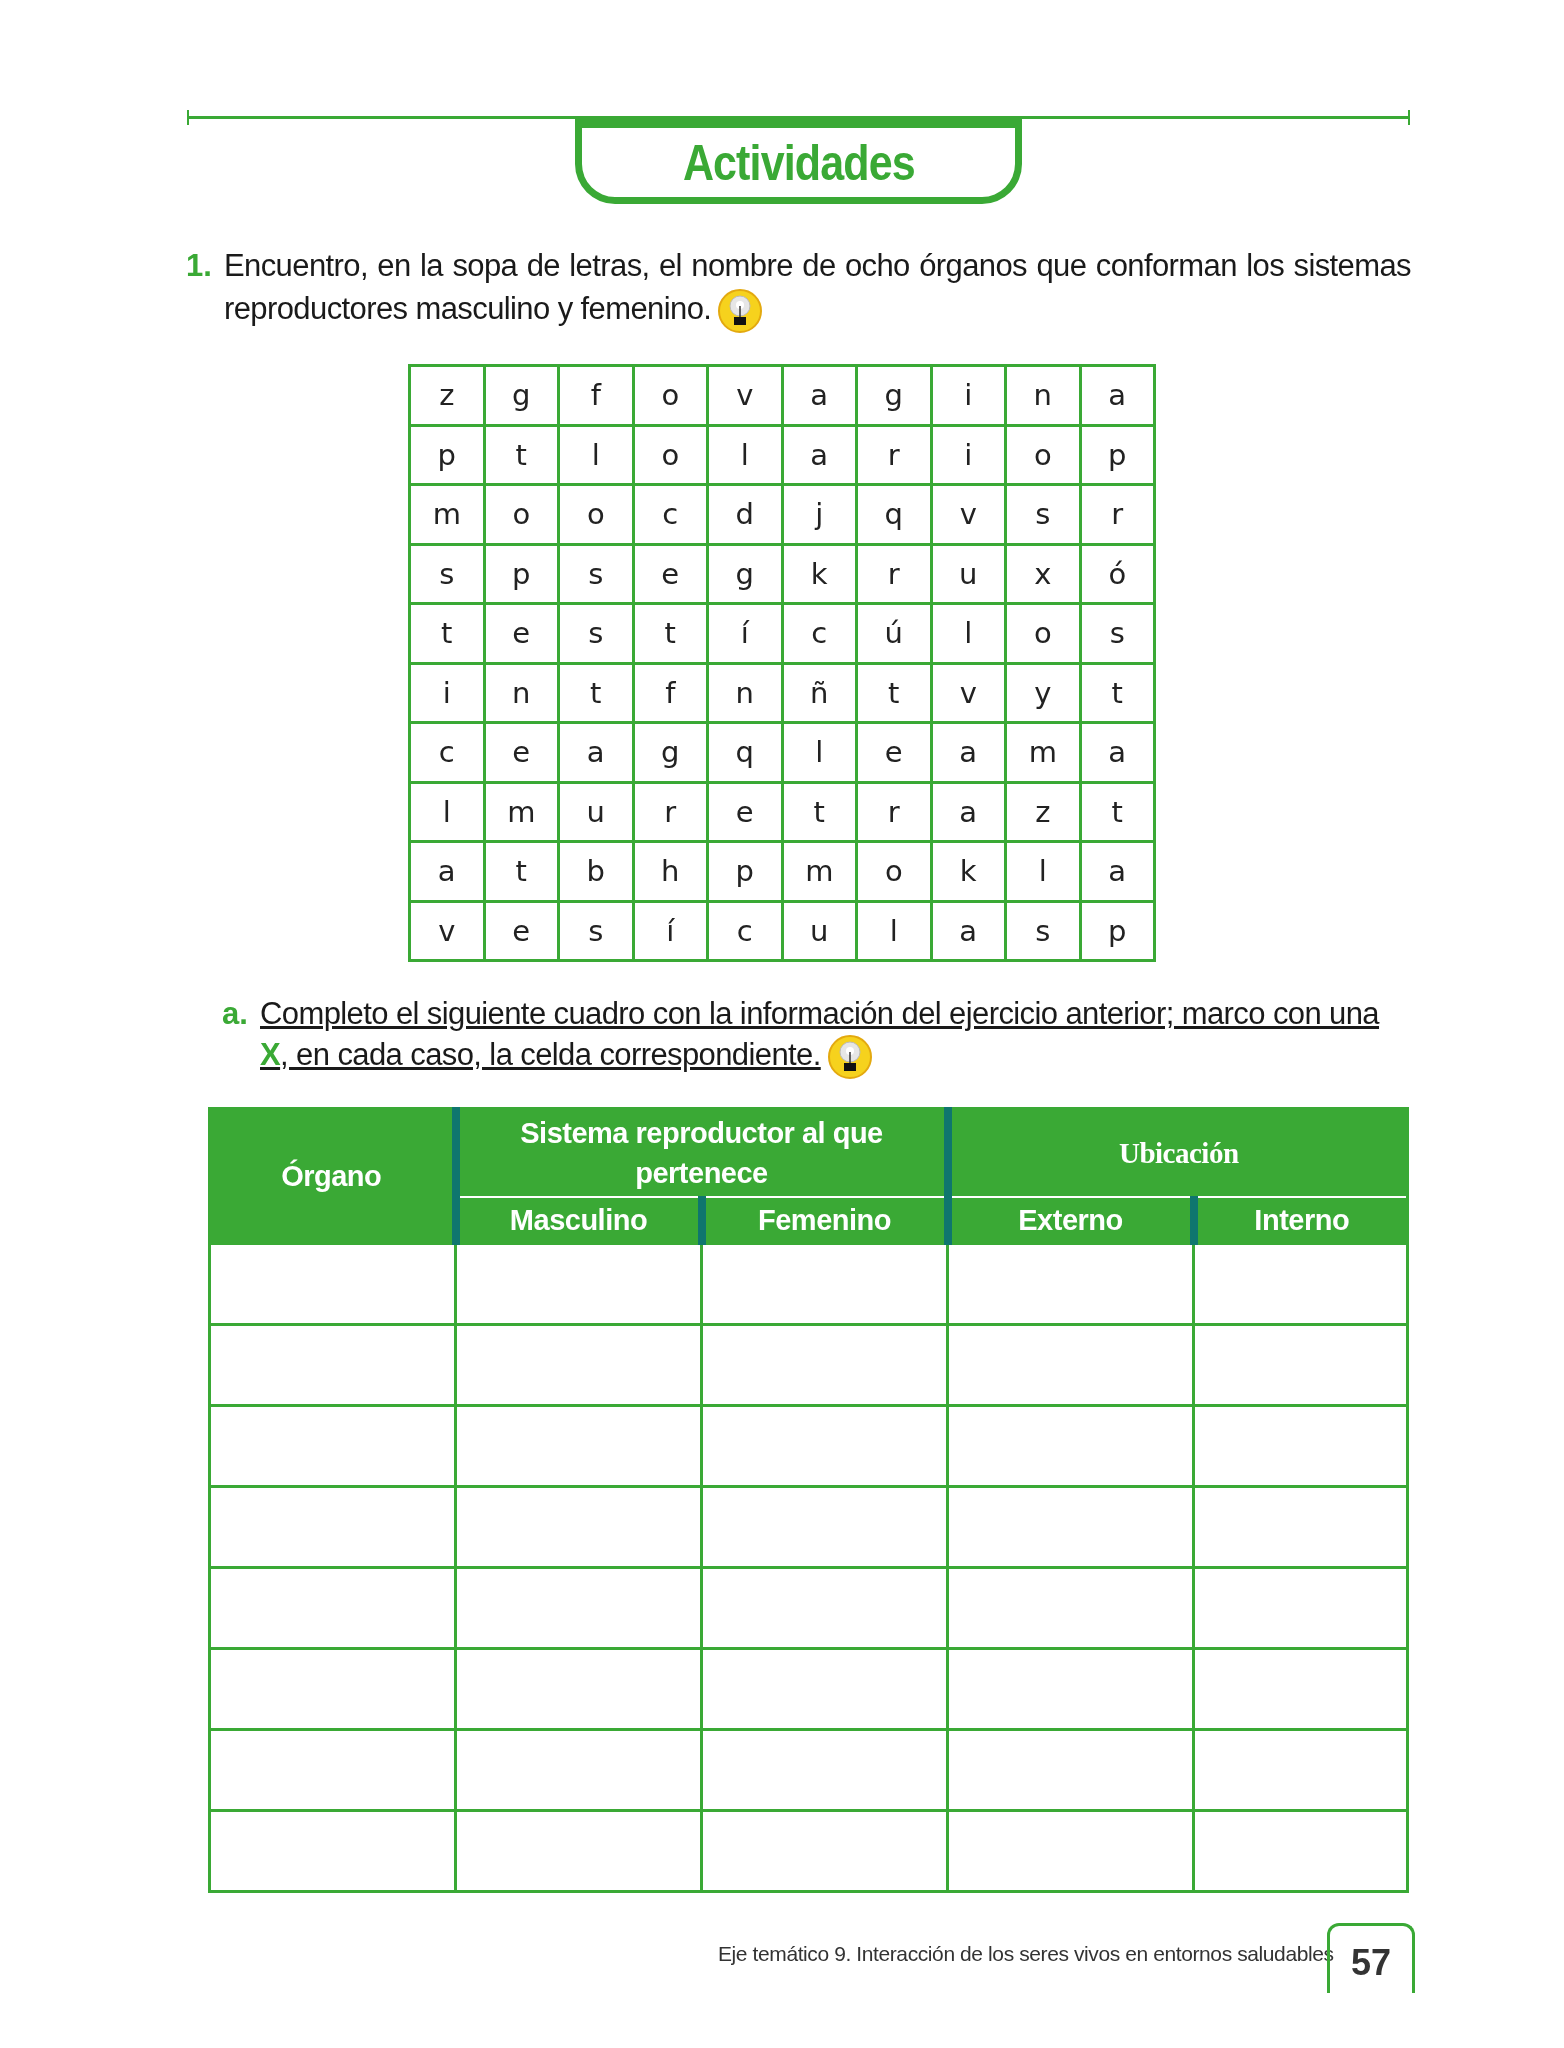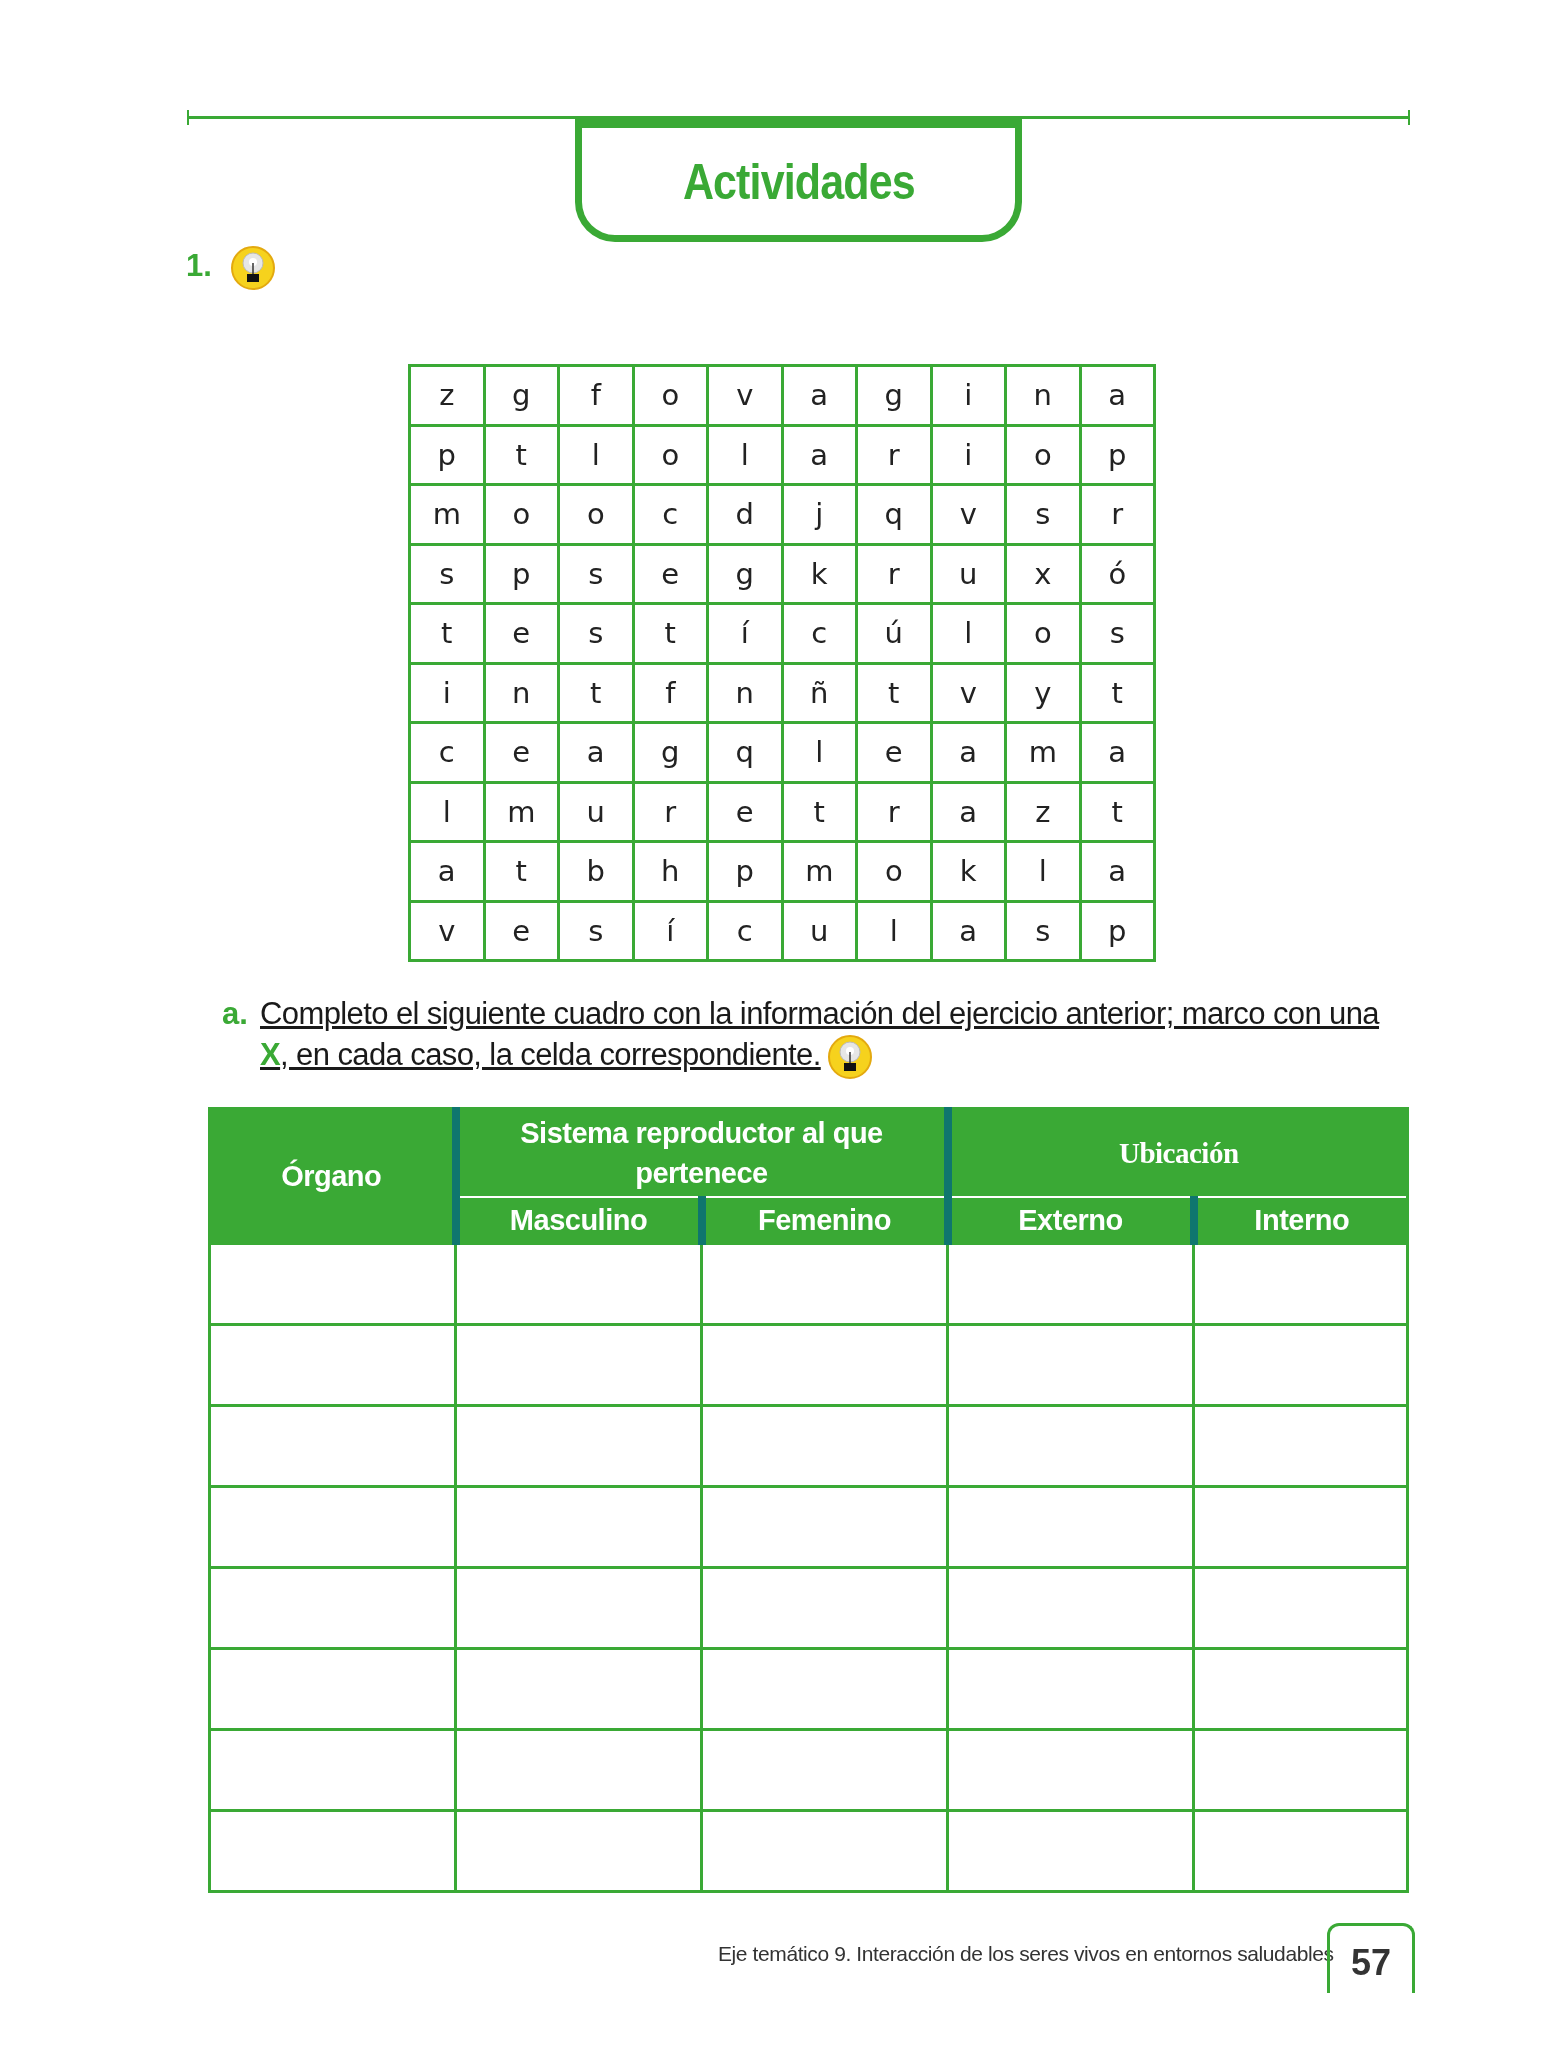--- a/index.html
+++ b/index.html
@@ -5,21 +5,21 @@
   * { box-sizing: border-box; margin: 0; padding: 0; }
   html, body { width: 1564px; height: 2048px; background: #ffffff; overflow: hidden; }
   body { position: relative; font-family: "Liberation Sans", "DejaVu Sans", sans-serif; color: #1a1a1a; }
 
   .top-rule { position: absolute; left: 187px; top: 116px; width: 1223px; height: 3px; background: #3aa935; }
   .top-rule::before, .top-rule::after { content: ""; position: absolute; top: -6px; width: 2px; height: 15px; background: #3aa935; }
   .top-rule::before { left: 0; }
   .top-rule::after { right: 0; }
 
   .title-tab {
-    position: absolute; left: 575px; top: 116px; width: 447px; height: 126px;
+    position: absolute; left: 575px; top: 116px; width: 447px; height: 88px;
     border: 7px solid #3aa935; border-top-width: 12px; border-radius: 0 0 40px 40px;
     background: #fff; display: flex; align-items: center; justify-content: center;
   }
   .title-tab span { font-size: 50px; font-weight: bold; color: #3aa935; letter-spacing: -1px; transform: scaleX(0.86); display: inline-block; }
 
   .q1 { position: absolute; left: 186px; top: 244px; width: 1225px; font-size: 31px; line-height: 43px; text-align: justify; }
   .q1 .num { position: absolute; left: 0; top: 0; color: #3aa935; font-weight: bold; }
   .q1 .text { display: block; padding-left: 38px; letter-spacing: -0.6px; }
 
   .bulb { display: inline-block; width: 46px; height: 46px; vertical-align: middle; margin-left: 6px; }
@@ -55,21 +55,21 @@
 </head>
 <body>
 
 <div class="top-rule"></div>
 <div class="title-tab">
   <span>Actividades</span>
 </div>
 
 <div class="q1">
   <span class="num">1.</span>
-  <span class="text"><svg class="bulb" viewBox="0 0 46 46">
+  <span class="text"><span>Encuentro, en la sopa de letras, el nombre de ocho órganos que conforman los sistemas reproductores masculino y femenino.</span><svg class="bulb" viewBox="0 0 46 46">
       <circle cx="23" cy="23" r="21" fill="#f6d21d" stroke="#e3a90f" stroke-width="2"></circle>
       <circle cx="23" cy="18" r="10" fill="#e6e6e6" stroke="#bbb" stroke-width="1"></circle>
       <circle cx="23" cy="17" r="4" fill="#fff"></circle>
       <path d="M23 18 L23 30" stroke="#333" stroke-width="1.5"></path>
       <rect x="17" y="29" width="12" height="8" fill="#111"></rect>
     </svg></span>
 </div>
 
 <table class="wordsearch">
   <tbody id="ws-body">

